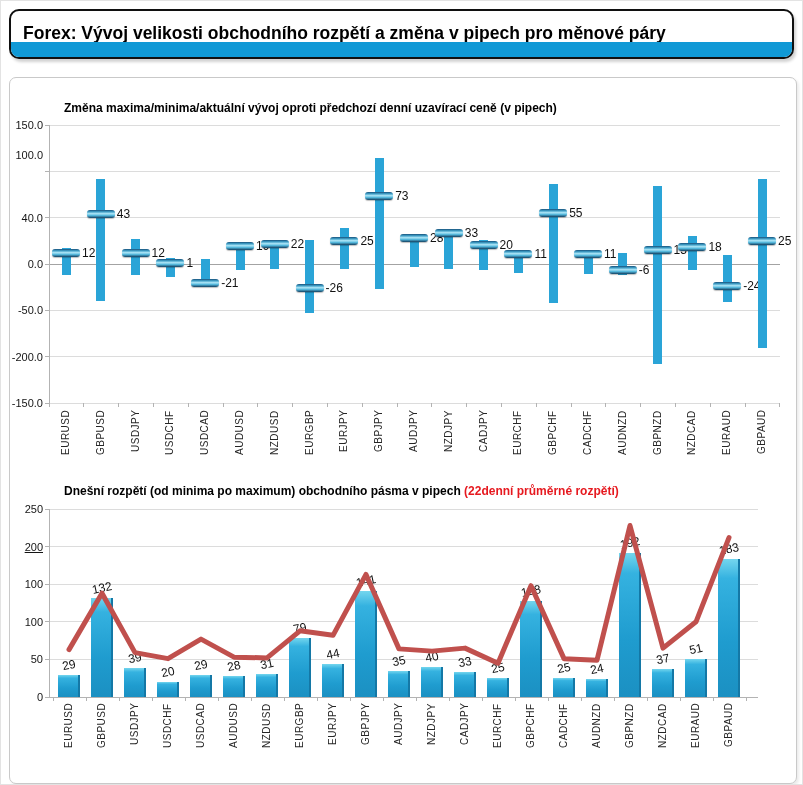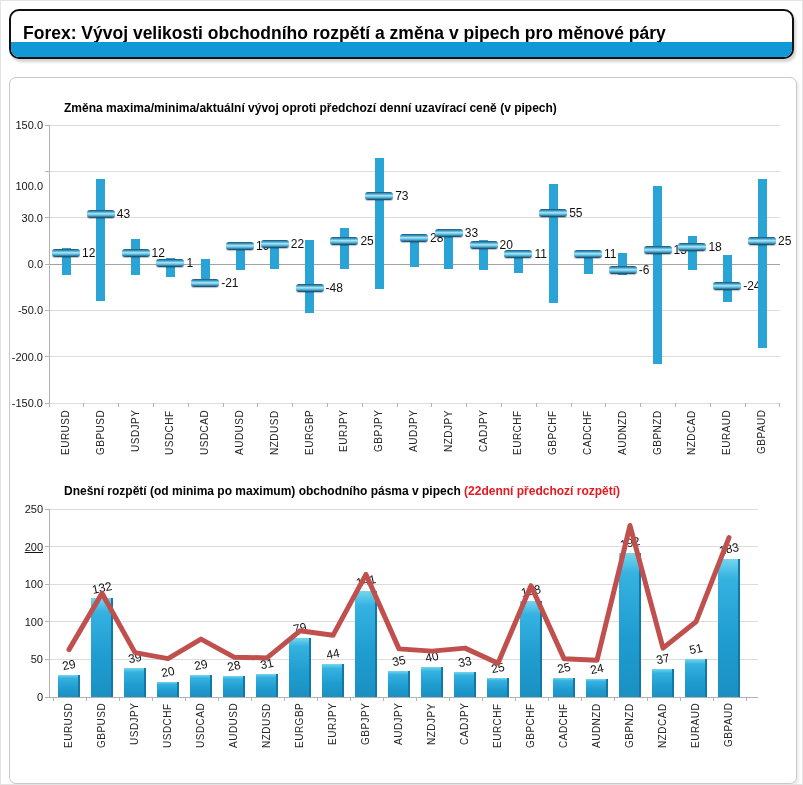--- a/index.html
+++ b/index.html
@@ -58,33 +58,33 @@
   <div class="header-box">
     <div class="header-title">Forex: Vývoj velikosti obchodního rozpětí a změna v pipech pro měnové páry</div>
     <div class="header-accent-bar" style="background: rgb(16, 153, 214);"></div>
   </div>
 
   <div class="chart-panel"></div>
 
   <div class="chart-title" id="title-top">Změna maxima/minima/aktuální vývoj oproti předchozí denní uzavírací ceně (v pipech)</div>
 
   <div class="chart-title" id="title-bottom">
-    <span>Dnešní rozpětí (od minima po maximum) obchodního pásma v pipech </span><span class="title-accent" style="color: rgb(230, 25, 31);">(22denní předchozí rozpětí)</span>
+    <span>Dnešní rozpětí (od minima po maximum) obchodního pásma v pipech </span><span class="title-accent" style="color: rgb(230, 25, 31);">(22denní průměrné rozpětí)</span>
   </div>
 
   <div class="layer" id="top-chart-layer">
       <div class="gridline" style="left: 48px; top: 123.5px; width: 731px;"></div>
       <div class="ytick" style="left: 44px; top: 123.5px;"></div>
       <div class="ylab" style="left: 2px; top: 118px;">150.0</div>
       <div class="gridline" style="left: 48px; top: 169.833px; width: 731px;"></div>
       <div class="ytick" style="left: 44px; top: 169.833px;"></div>
-      <div class="ylab" style="left: 2px; top: 179px;">100.0</div>
+      <div class="ylab" style="left: 2px; top: 148px;">100.0</div>
       <div class="gridline" style="left: 48px; top: 216.167px; width: 731px;"></div>
       <div class="ytick" style="left: 44px; top: 216.167px;"></div>
-      <div class="ylab" style="left: 2px; top: 210.667px;">30.0</div>
+      <div class="ylab" style="left: 2px; top: 210.667px;">40.0</div>
       <div class="gridline zero" style="left: 48px; top: 262.5px; width: 731px;"></div>
       <div class="ytick" style="left: 44px; top: 262.5px;"></div>
       <div class="ylab" style="left: 2px; top: 257px;">0.0</div>
       <div class="gridline" style="left: 48px; top: 308.833px; width: 731px;"></div>
       <div class="ytick" style="left: 44px; top: 308.833px;"></div>
       <div class="ylab" style="left: 2px; top: 303.333px;">-50.0</div>
       <div class="gridline" style="left: 48px; top: 355.167px; width: 731px;"></div>
       <div class="ytick" style="left: 44px; top: 355.167px;"></div>
       <div class="ylab" style="left: 2px; top: 349.667px;">-200.0</div>
       <div class="gridline" style="left: 48px; top: 401.5px; width: 731px;"></div>
@@ -122,21 +122,21 @@
       <div class="candle-label" style="left: 255px; top: 237.393px;">19</div>
       <div class="vlabel" style="left: 232px; top: 409px; height: 52px;">AUDUSD</div>
       <div class="xtick" style="left: 256.4px; top: 402px;"></div>
       <div class="candle-bar" style="left: 269.3px; top: 238.907px; height: 28.7267px; background: rgb(42, 164, 215);"></div>
       <div class="candle-marker" style="left: 259.8px; top: 238.613px;"></div>
       <div class="candle-label" style="left: 289.8px; top: 234.613px;">22</div>
       <div class="vlabel" style="left: 266.8px; top: 409px; height: 52px;">NZDUSD</div>
       <div class="xtick" style="left: 291.2px; top: 402px;"></div>
       <div class="candle-bar" style="left: 304.1px; top: 238.907px; height: 73.2067px; background: rgb(42, 164, 215);"></div>
       <div class="candle-marker" style="left: 294.6px; top: 283.093px;"></div>
-      <div class="candle-label" style="left: 324.6px; top: 279.093px;">-48</div>
+      <div class="candle-label" style="left: 324.6px; top: 279.093px;">-26</div>
       <div class="vlabel" style="left: 301.6px; top: 409px; height: 52px;">EURGBP</div>
       <div class="xtick" style="left: 326px; top: 402px;"></div>
       <div class="candle-bar" style="left: 338.9px; top: 226.86px; height: 40.7733px; background: rgb(42, 164, 215);"></div>
       <div class="candle-marker" style="left: 329.4px; top: 235.833px;"></div>
       <div class="candle-label" style="left: 359.4px; top: 231.833px;">25</div>
       <div class="vlabel" style="left: 336.4px; top: 409px; height: 52px;">EURJPY</div>
       <div class="xtick" style="left: 360.8px; top: 402px;"></div>
       <div class="candle-bar" style="left: 373.7px; top: 157.36px; height: 130.66px; background: rgb(42, 164, 215);"></div>
       <div class="candle-marker" style="left: 364.2px; top: 191.353px;"></div>
       <div class="candle-label" style="left: 394.2px; top: 187.353px;">73</div>

